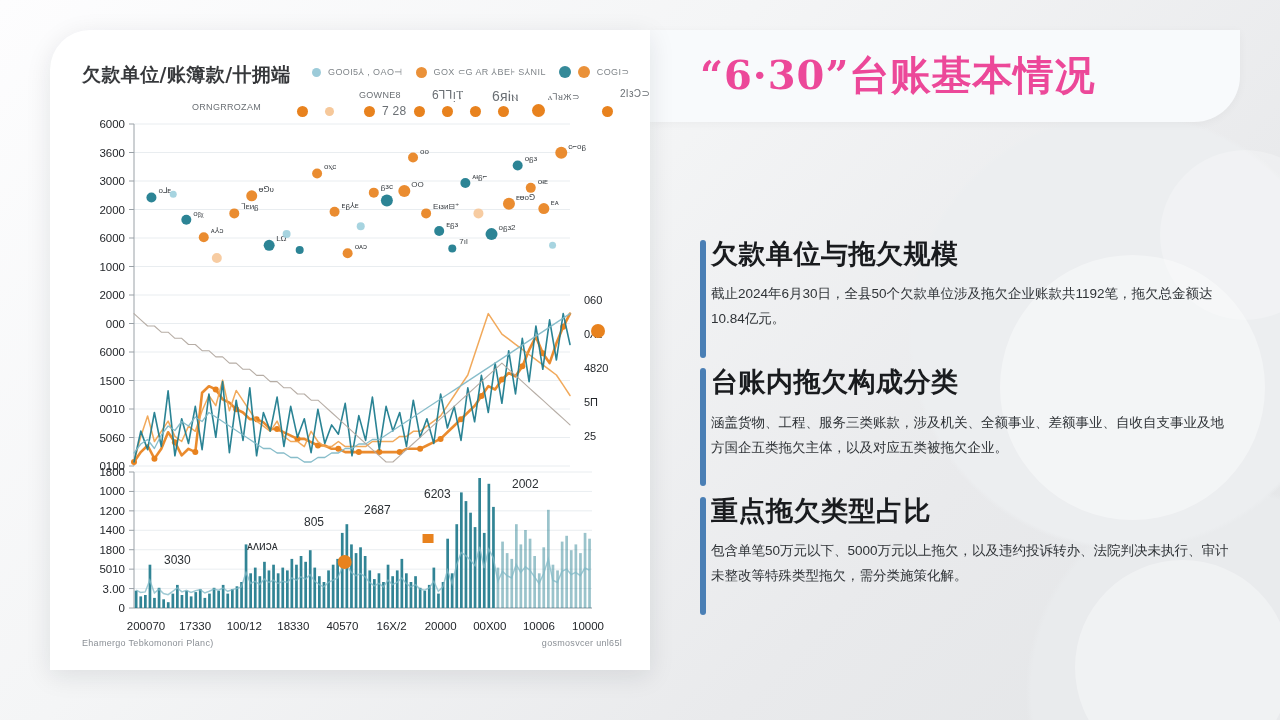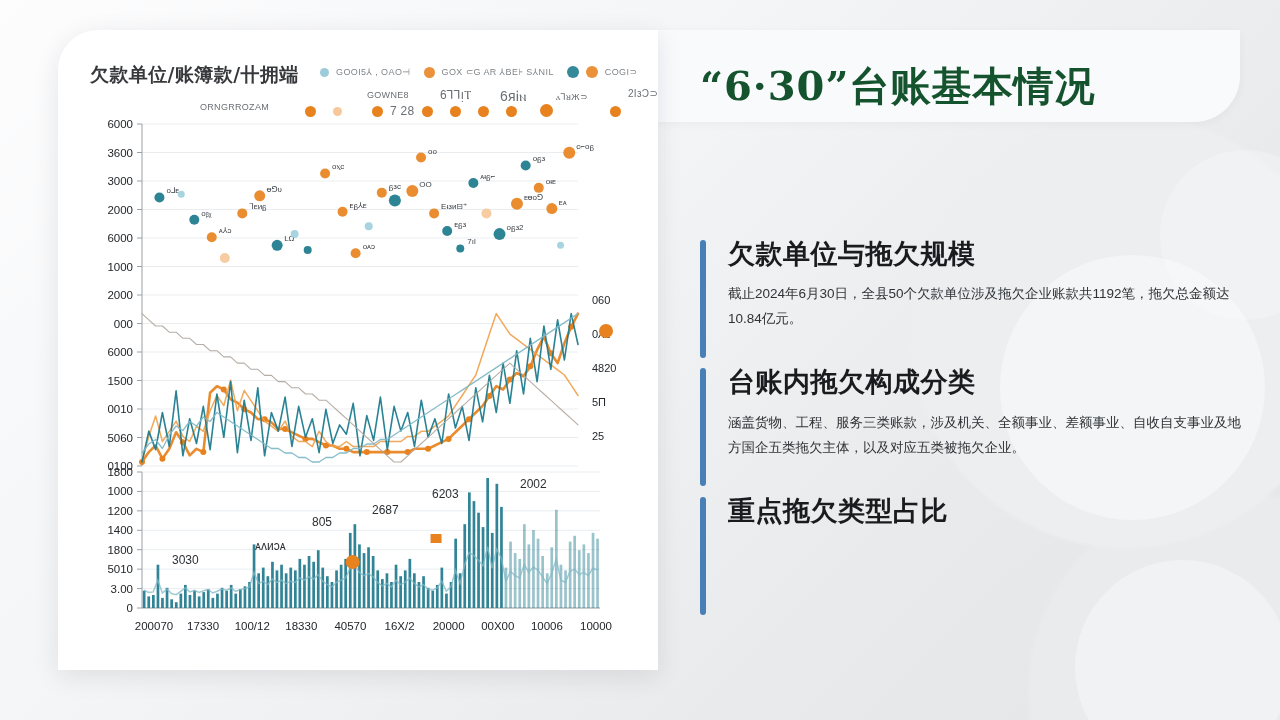--- a/index.html
+++ b/index.html
@@ -22,46 +22,45 @@
   
   .title-pill{
     position:absolute;left:650px;top:30px;width:590px;height:92px;
     background:#f8fafc;border-bottom-right-radius:46px;border-top-right-radius:0;
     border-bottom-left-radius:0;border-top-left-radius:0;
     box-shadow:0 2px 10px rgba(0,0,0,.04);
   }
   .title-text{
     position:absolute;left:700px;top:48px;width:540px;
     font-family:"DejaVu Serif","Liberation Serif",serif;
-    font-size:40px;font-weight:700;color:#14532d;line-height:1.34;
+    font-size:40px;font-weight:700;color:#ec4899;line-height:1.34;
     letter-spacing:1px;
-    margin-top:11px;
   }
 
   
   .blocks{position:absolute;left:700px;top:238px;width:545px;}
-  .block{position:relative;padding-left:28px;margin-bottom:34px;}
+  .block{position:relative;padding-left:11px;margin-bottom:34px;}
   .block .bar{
     position:absolute;left:0;top:2px;width:6px;height:118px;
     background:#4a7fb5;border-radius:3px;
   }
   .block .b-head{
     font-family:"DejaVu Sans","Liberation Sans",sans-serif;
     font-size:27px;font-weight:700;color:#191b1e;letter-spacing:.5px;
     margin:0 0 12px 0;line-height:1.2;
   }
   .block .b-body{
     font-size:13.5px;color:#2f3337;line-height:1.85;margin:0;width:525px;
   }
 
   
   .card{
     position:absolute;left:50px;top:30px;width:600px;height:640px;
     background:#ffffff;border-radius:40px 0 0 0;
-    box-shadow:0 6px 26px rgba(20,25,35,.10);overflow:hidden;margin-left:8px;
+    box-shadow:0 6px 26px rgba(20,25,35,.10);overflow:hidden;
   }
   .panel{
     position:absolute;left:22px;top:26px;width:556px;height:590px;
     background:#ffffff;
   }
   .chart-title{
     position:absolute;left:10px;top:6px;font-size:19px;font-weight:700;
     color:#1b1d20;letter-spacing:.4px;white-space:nowrap;
     font-family:"DejaVu Sans","Liberation Sans",sans-serif;
   }
@@ -119,20 +118,21 @@
 
     <div class="block">
       <div class="bar"></div>
       <div class="b-head">台账内拖欠构成分类</div>
       <div class="b-body">涵盖货物、工程、服务三类账款，涉及机关、全额事业、差额事业、自收自支事业及地方国企五类拖欠主体，以及对应五类被拖欠企业。</div>
     </div>
 
     <div class="block">
       <div class="bar"></div>
       <div class="b-head">重点拖欠类型占比</div>
+      <div class="b-body">包含单笔50万元以下、5000万元以上拖欠，以及违约投诉转办、法院判决未执行、审计未整改等特殊类型拖欠，需分类施策化解。</div>
     </div>
 
   </div>
 
   <div class="card">
     <div class="panel">
 
       <div class="chart-title blur-1">欠款单位/账簿款/卄拥端</div>
 
       <div class="legend blur-1">
@@ -436,15 +436,19 @@
           <text x="270.44444444444446" y="174" text-anchor="middle" class="ticklbl">40570</text>
           <text x="319.55555555555554" y="174" text-anchor="middle" class="ticklbl">16X/2</text>
           <text x="368.6666666666667" y="174" text-anchor="middle" class="ticklbl">20000</text>
           <text x="417.7777777777778" y="174" text-anchor="middle" class="ticklbl">00X00</text>
           <text x="466.8888888888889" y="174" text-anchor="middle" class="ticklbl">10006</text>
           <text x="516" y="174" text-anchor="middle" class="ticklbl">10000</text>
         </svg>
 
     </div>
 
+    <div class="footer">
+      <span>Ehamergo Tebkomonori Planc)</span>
+      <span>gosmosvcer unl65l</span>
+    </div>
   </div>
 
 </div>
 
 </body></html>

